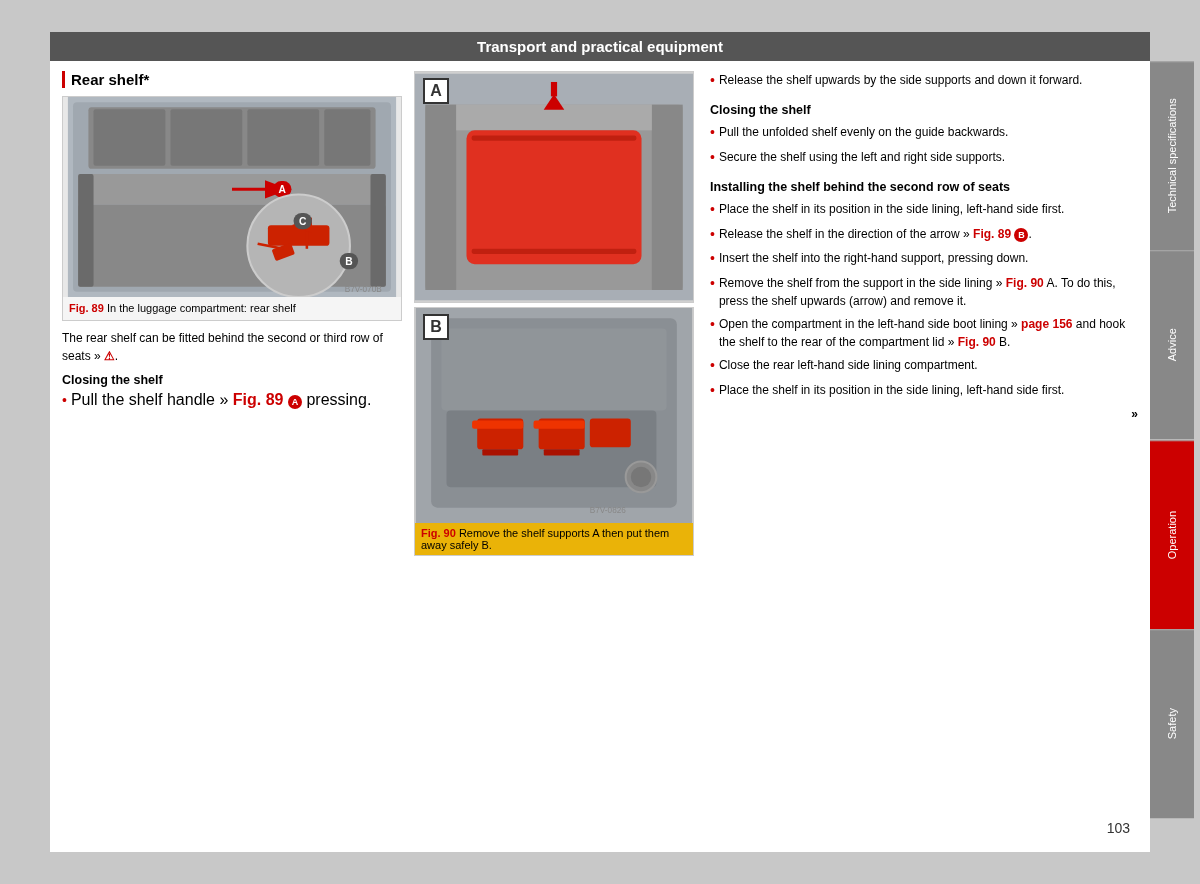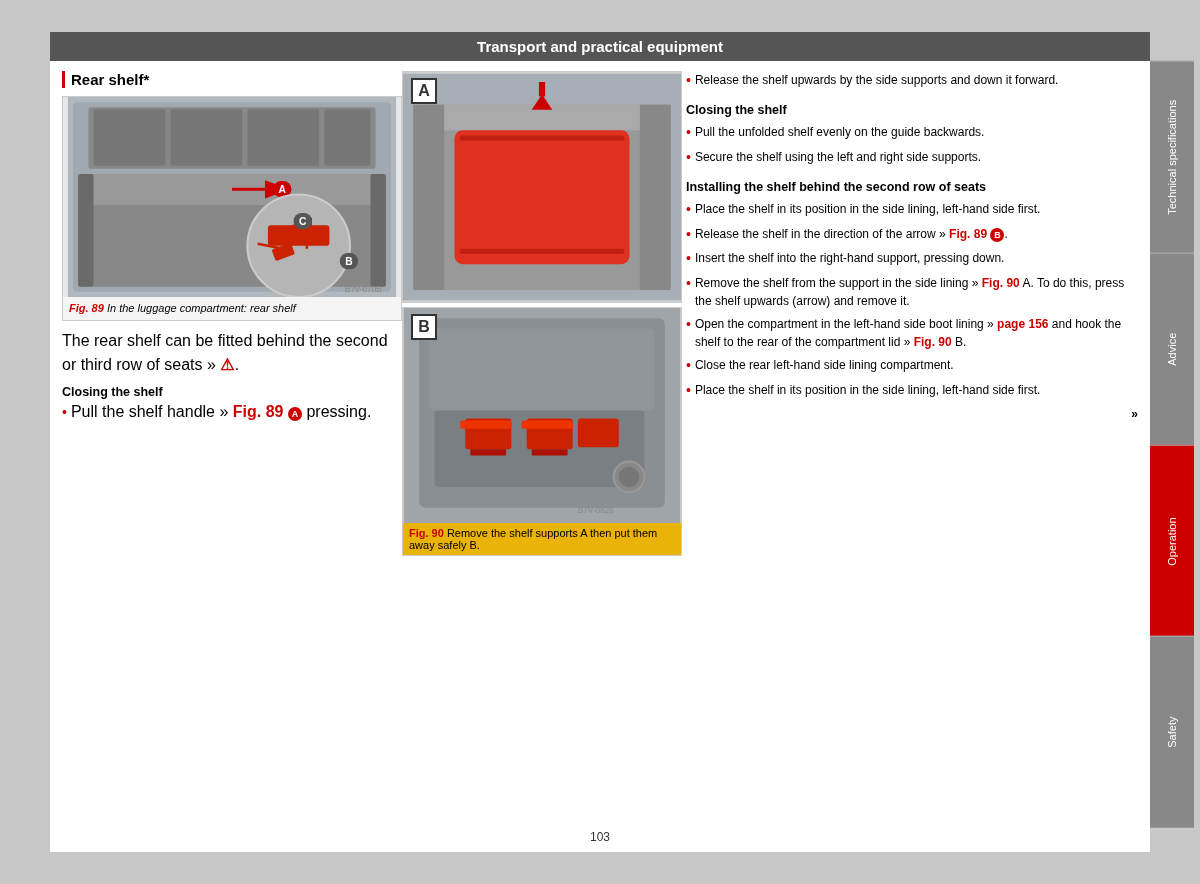--- a/index.html
+++ b/index.html
@@ -31,20 +31,21 @@
     }
     .content-area {
       display: flex;
       flex: 1;
       position: relative;
     }
     .main-content {
       display: flex;
       flex: 1;
       padding: 10px 12px;
+      gap: 12px;
     }
     
     .left-col {
       width: 340px;
       flex-shrink: 0;
     }
     .section-title {
       font-size: 15px;
       font-weight: bold;
       border-left: 3px solid #cc0000;
@@ -61,28 +62,27 @@
       height: 200px;
       background: #e8e8e8;
       position: relative;
       overflow: hidden;
     }
     .fig-caption {
       padding: 4px 6px;
       font-size: 11px;
       line-height: 1.4;
       background: #f5f5f5;
-      font-style: italic;
     }
     .fig-caption .fig-label {
       color: #cc0000;
       font-weight: bold;
     }
     .body-text {
-      font-size: 16px;
+      font-size: 12px;
       line-height: 1.5;
       margin-top: 8px;
     }
     
     .mid-col {
       width: 280px;
       flex-shrink: 0;
       display: flex;
       flex-direction: column;
       gap: 4px;
@@ -145,23 +145,23 @@
     }
     .bullet-dot {
       color: #cc0000;
       font-size: 14px;
       line-height: 1.4;
       flex-shrink: 0;
     }
     .bold-red { color: #cc0000; font-weight: bold; }
     
     .page-num {
-      text-align: center;
-      padding: 2px 20px 8px;
-      font-size: 12px;
+      text-align: right;
+      padding: 2px 20px 16px;
+      font-size: 14px;
       color: #333;
     }
     
     .side-tabs {
       position: absolute;
       right: -44px;
       top: 0;
       width: 44px;
       height: 100%;
       display: flex;

